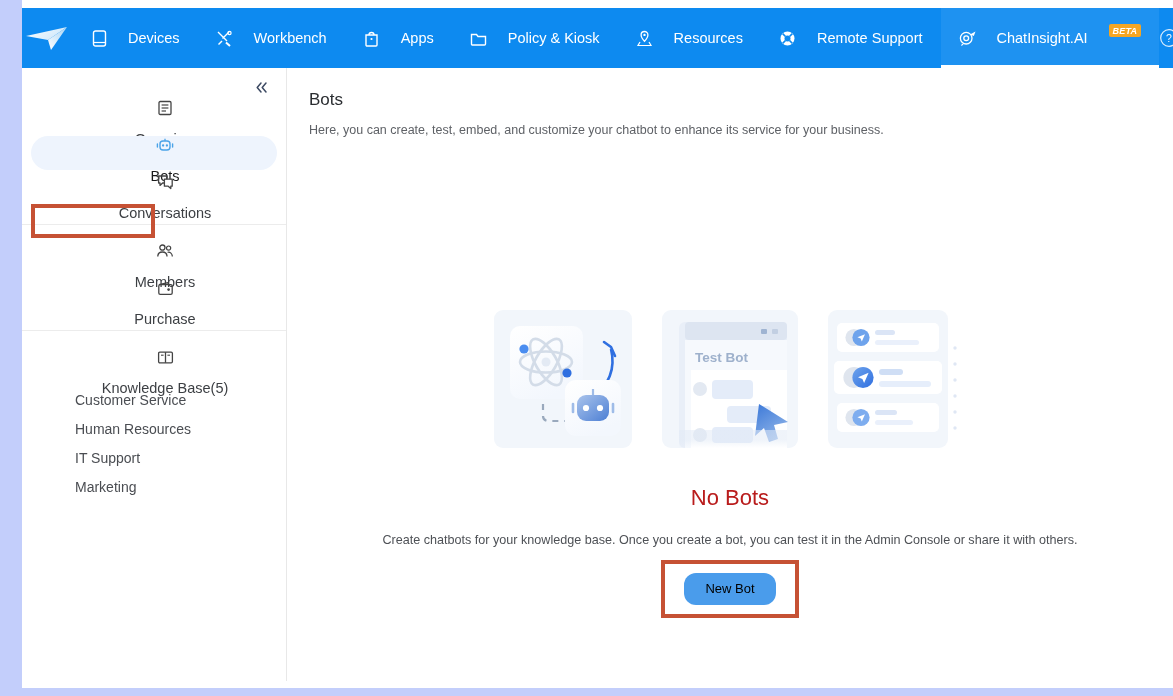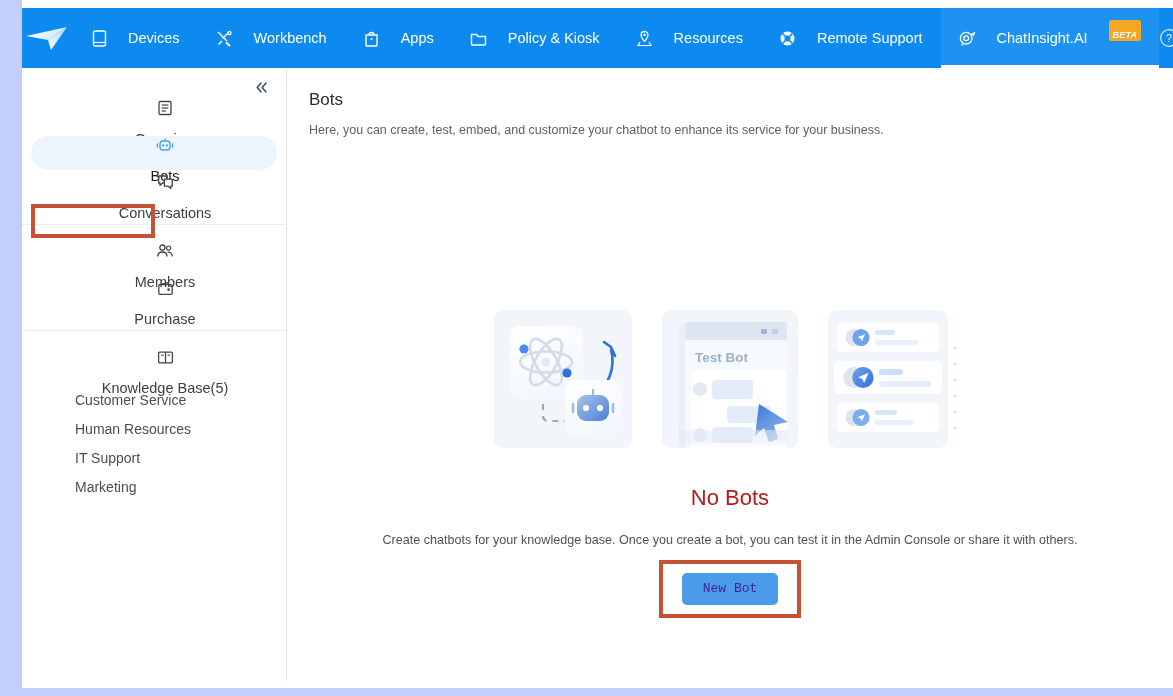--- a/index.html
+++ b/index.html
@@ -78,21 +78,21 @@
     left: 0; right: 0; bottom: 0;
     height: 3px;
     background: #ffffff;
   }
   .beta-badge {
     background: #f5a623;
     color: #ffffff;
     font-size: 9px;
     font-style: italic;
     font-weight: bold;
-    padding: 9px 4px 0 4px;
+    padding: 1px 4px 0 4px;
     border-radius: 2px;
     line-height: 12px;
     position: relative;
     top: -8px;
     margin-left: 1px;
     letter-spacing: .2px;
   }
 
   .help-btn {
     margin-left: auto;
@@ -211,25 +211,25 @@
   }
   .btn-slot {
     margin-top: 26px;
     position: relative;
     display: flex;
     align-items: center;
     justify-content: center;
   }
   .new-bot-btn {
     background: #4a9ceb;
-    color: #4c1d95;
+    color: #000000;
     border: none;
-    border-radius: 5px;
+    border-radius: 12px;
     font-size: 13px;
-    font-family: Liberation Mono, monospace;
+    font-family: Liberation Sans, sans-serif;
     padding: 8px 21px;
     cursor: pointer;
     line-height: 1.2;
   }
 
   
   .anno {
     position: absolute;
     border: 4px solid #c65134;
     pointer-events: none;

